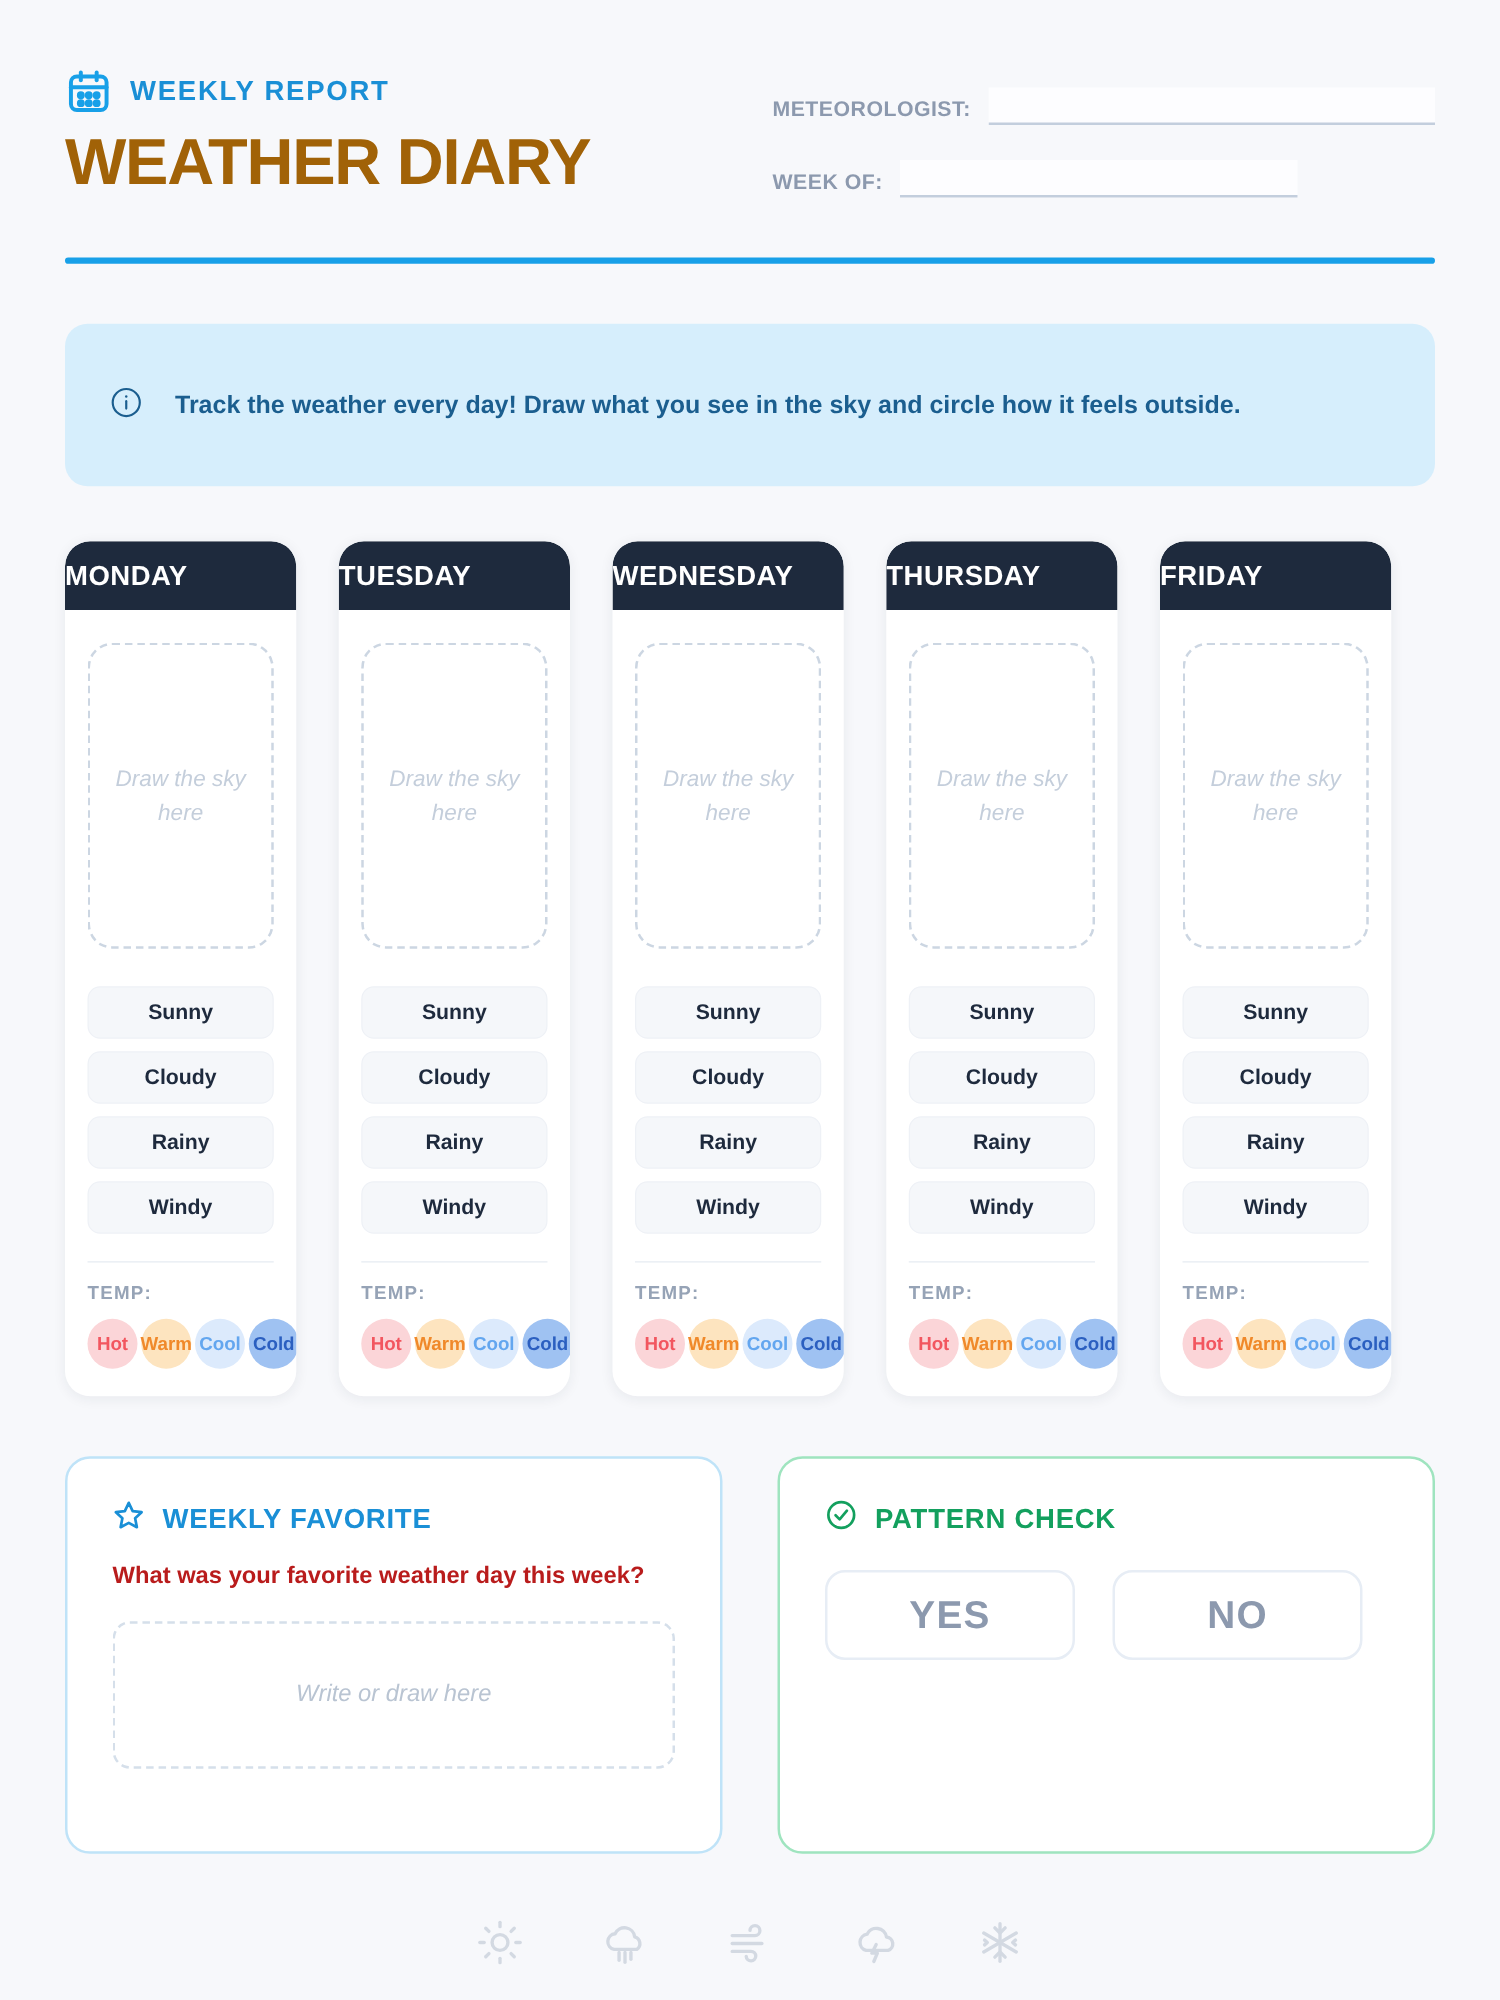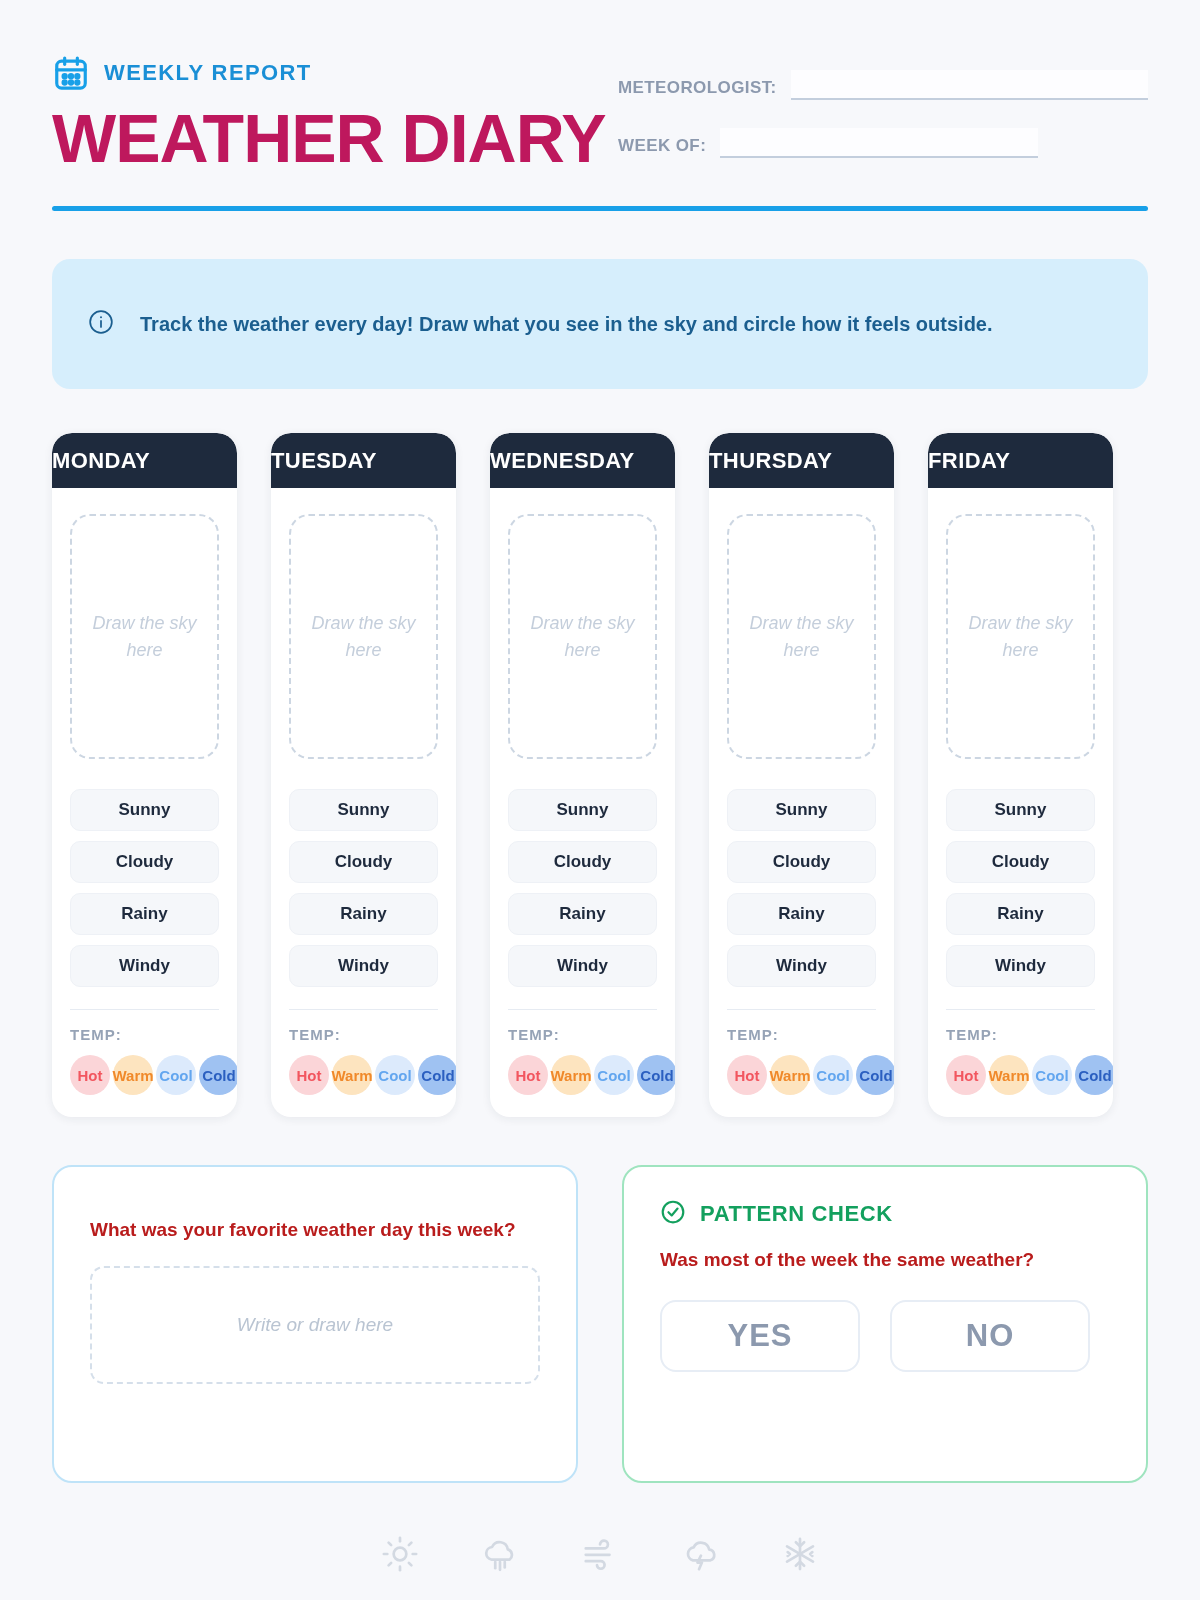--- a/index.html
+++ b/index.html
@@ -41,25 +41,25 @@
   .cal-icon { width: 38px; height: 38px; display: block; }
 
   .kicker {
     font-size: 22px;
     font-weight: bold;
     letter-spacing: 1.4px;
     color: #1a8fd6;
   }
 
   .big-title {
-    font-size: 68px;
+    font-size: 52px;
     line-height: 1.02;
     font-weight: bold;
     letter-spacing: -1px;
-    color: #be185d;
+    color: #a16207;
     margin-top: 12px;
   }
 
   .header-right {
     padding-top: 22px;
     width: 530px;
   }
 
   .field-row {
     display: flex;
@@ -491,37 +491,44 @@
           <div class="temp-pill" style="background: rgb(159, 194, 242); color: rgb(43, 95, 192);">Cold</div>
         </div>
       </div>
     </div>
 
   </div>
 
   <div class="panels">
 
     <div class="panel fav">
+      <div class="panel-head">
+        <span>
+          <svg width="26" height="26" viewBox="0 0 24 24" fill="none" stroke="#1a8fd6" stroke-width="2" stroke-linecap="round" stroke-linejoin="round">
+            <polygon points="12,3 14.9,9.1 21.5,9.9 16.7,14.4 18,21 12,17.8 6,21 7.3,14.4 2.5,9.9 9.1,9.1"></polygon>
+          </svg>
+        </span>
+        <span class="panel-title">WEEKLY FAVORITE</span>
+      </div>
       <div class="panel-q">What was your favorite weather day this week?</div>
       <div class="write-box">
         <span class="write-hint">Write or draw here</span>
       </div>
     </div>
 
     <div class="panel pattern">
       <div class="panel-head">
         <span>
           <svg width="26" height="26" viewBox="0 0 24 24" fill="none" stroke="#13a05e" stroke-width="2" stroke-linecap="round" stroke-linejoin="round">
             <circle cx="12" cy="12" r="9.5"></circle>
             <polyline points="7.8,12.2 10.8,15.2 16.2,8.8"></polyline>
           </svg>
         </span>
         <span class="panel-title">PATTERN CHECK</span>
       </div>
-      <div class="panel-q">Was most of the week the same weather?</div>
       <div class="yn-row">
         <button class="yn-btn">YES</button>
         <button class="yn-btn">NO</button>
       </div>
     </div>
 
   </div>
 
   <div class="footer">
 

